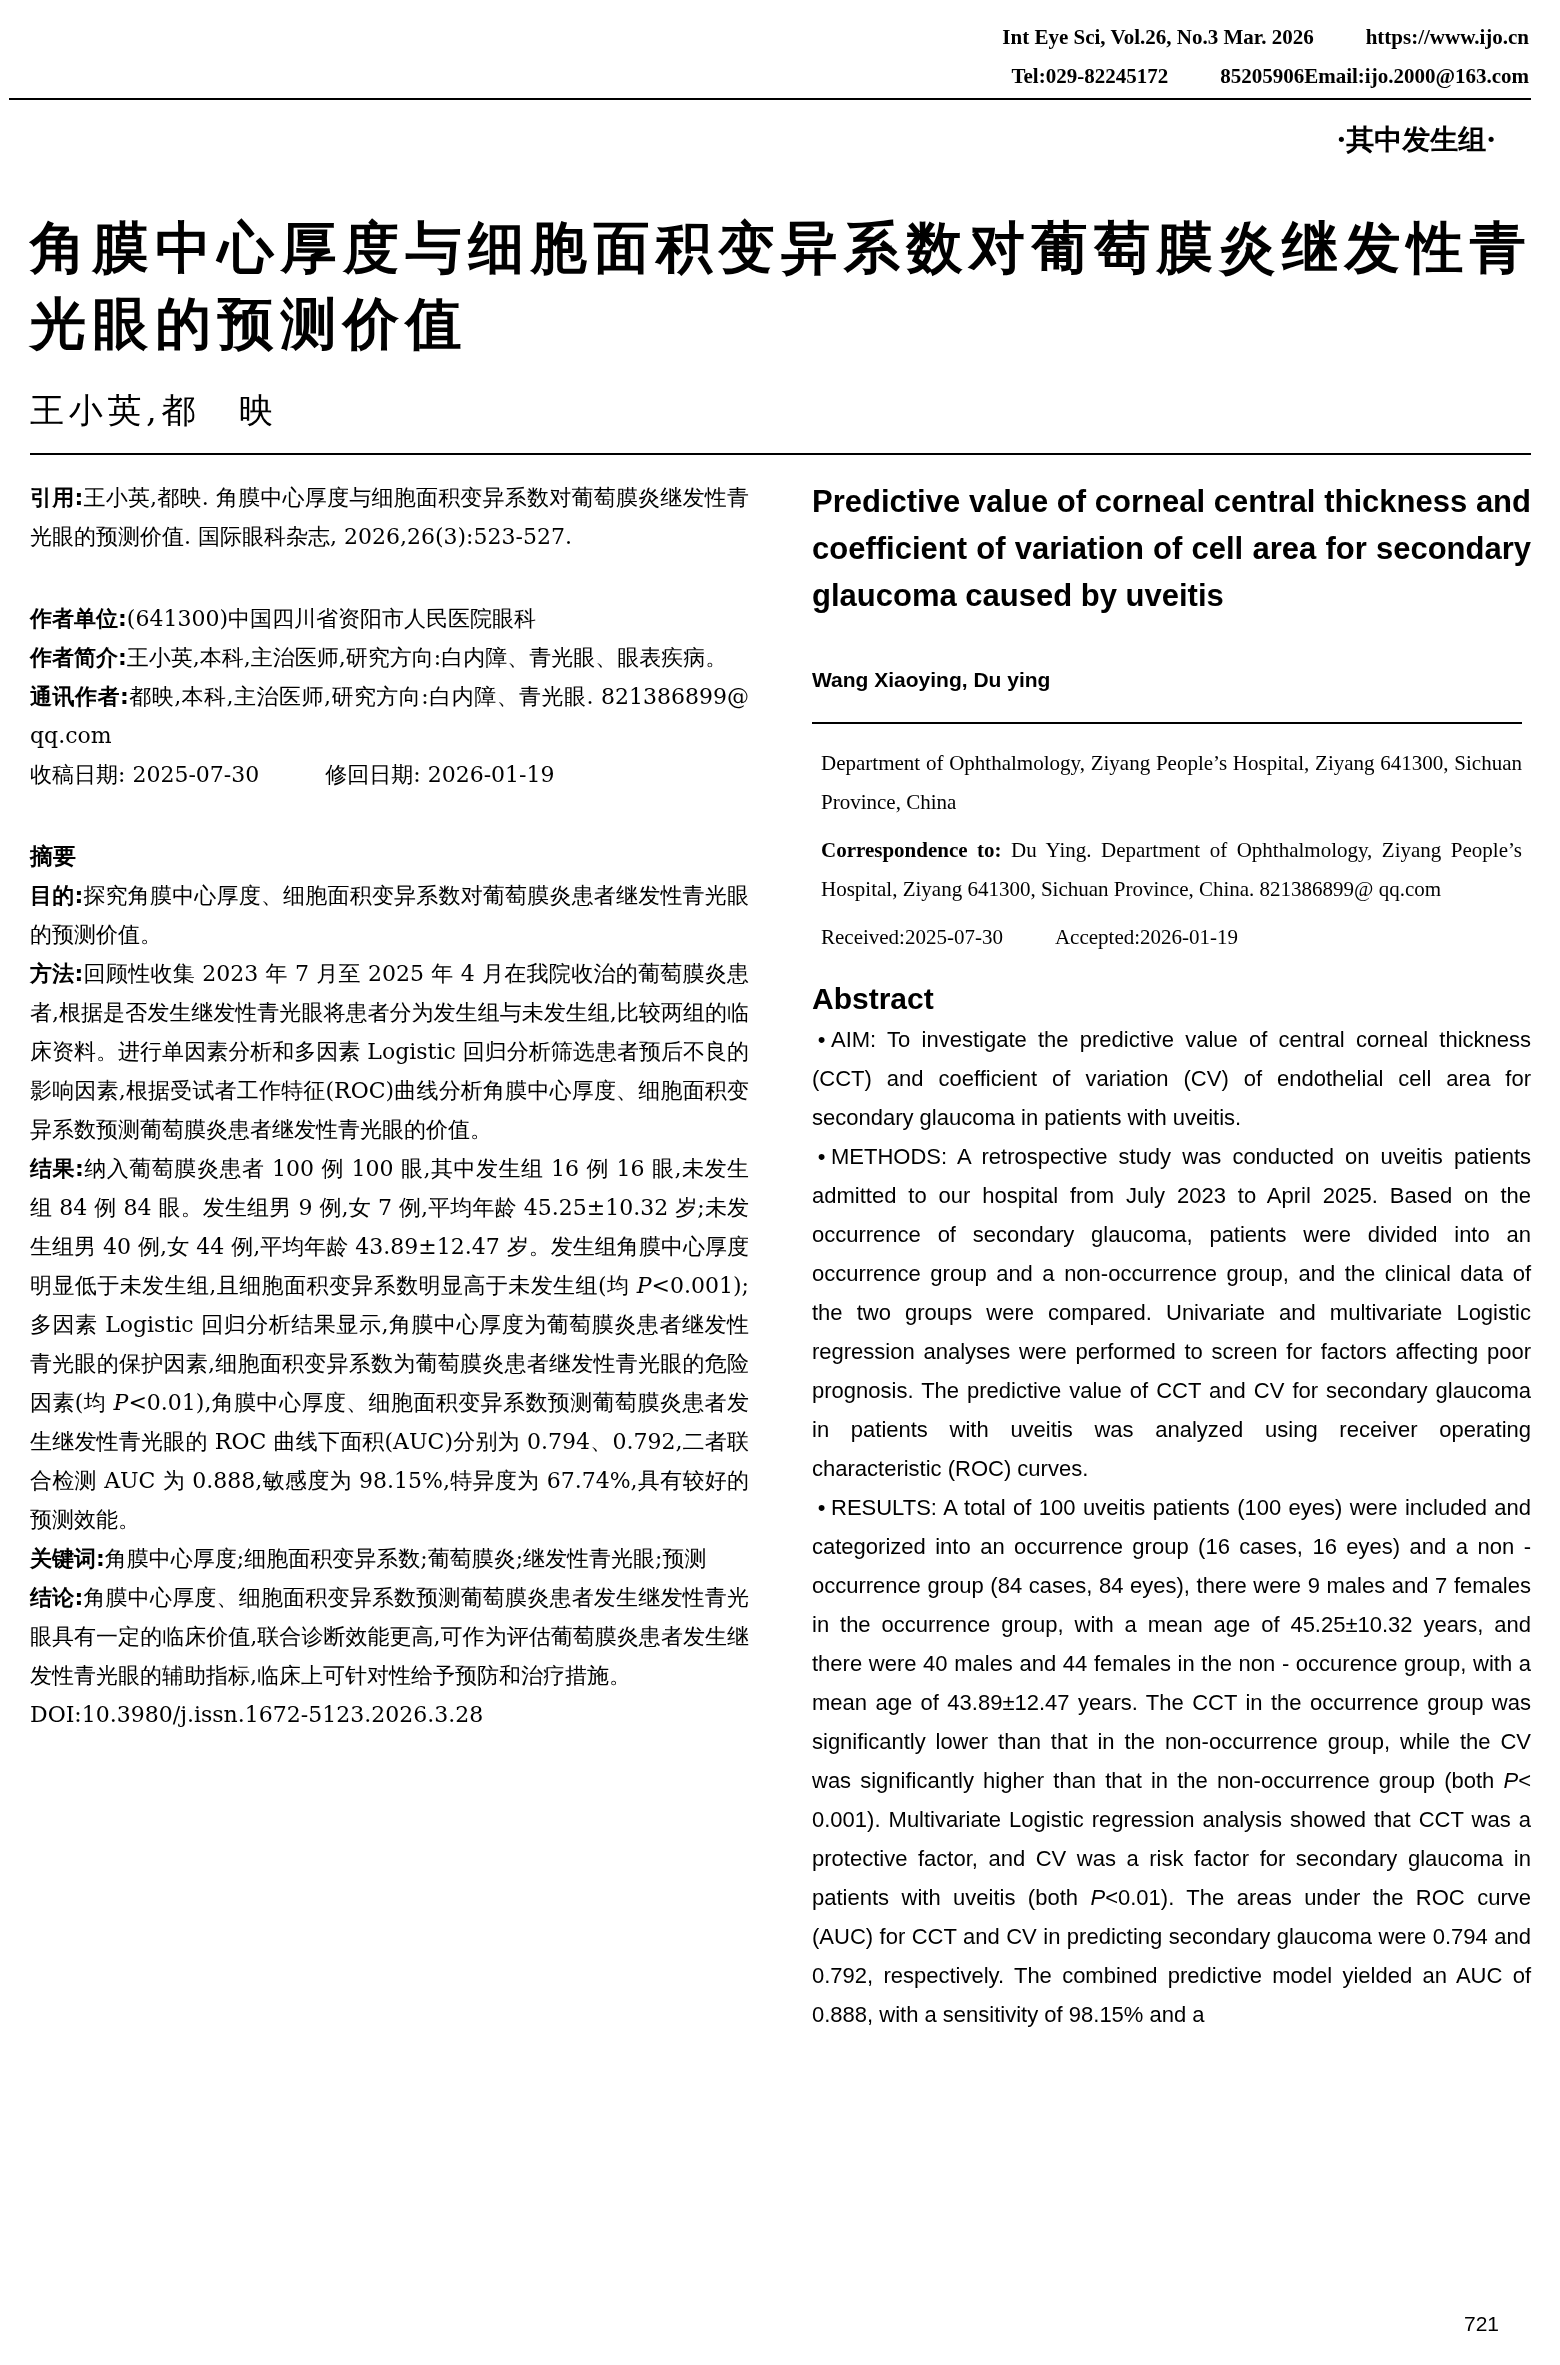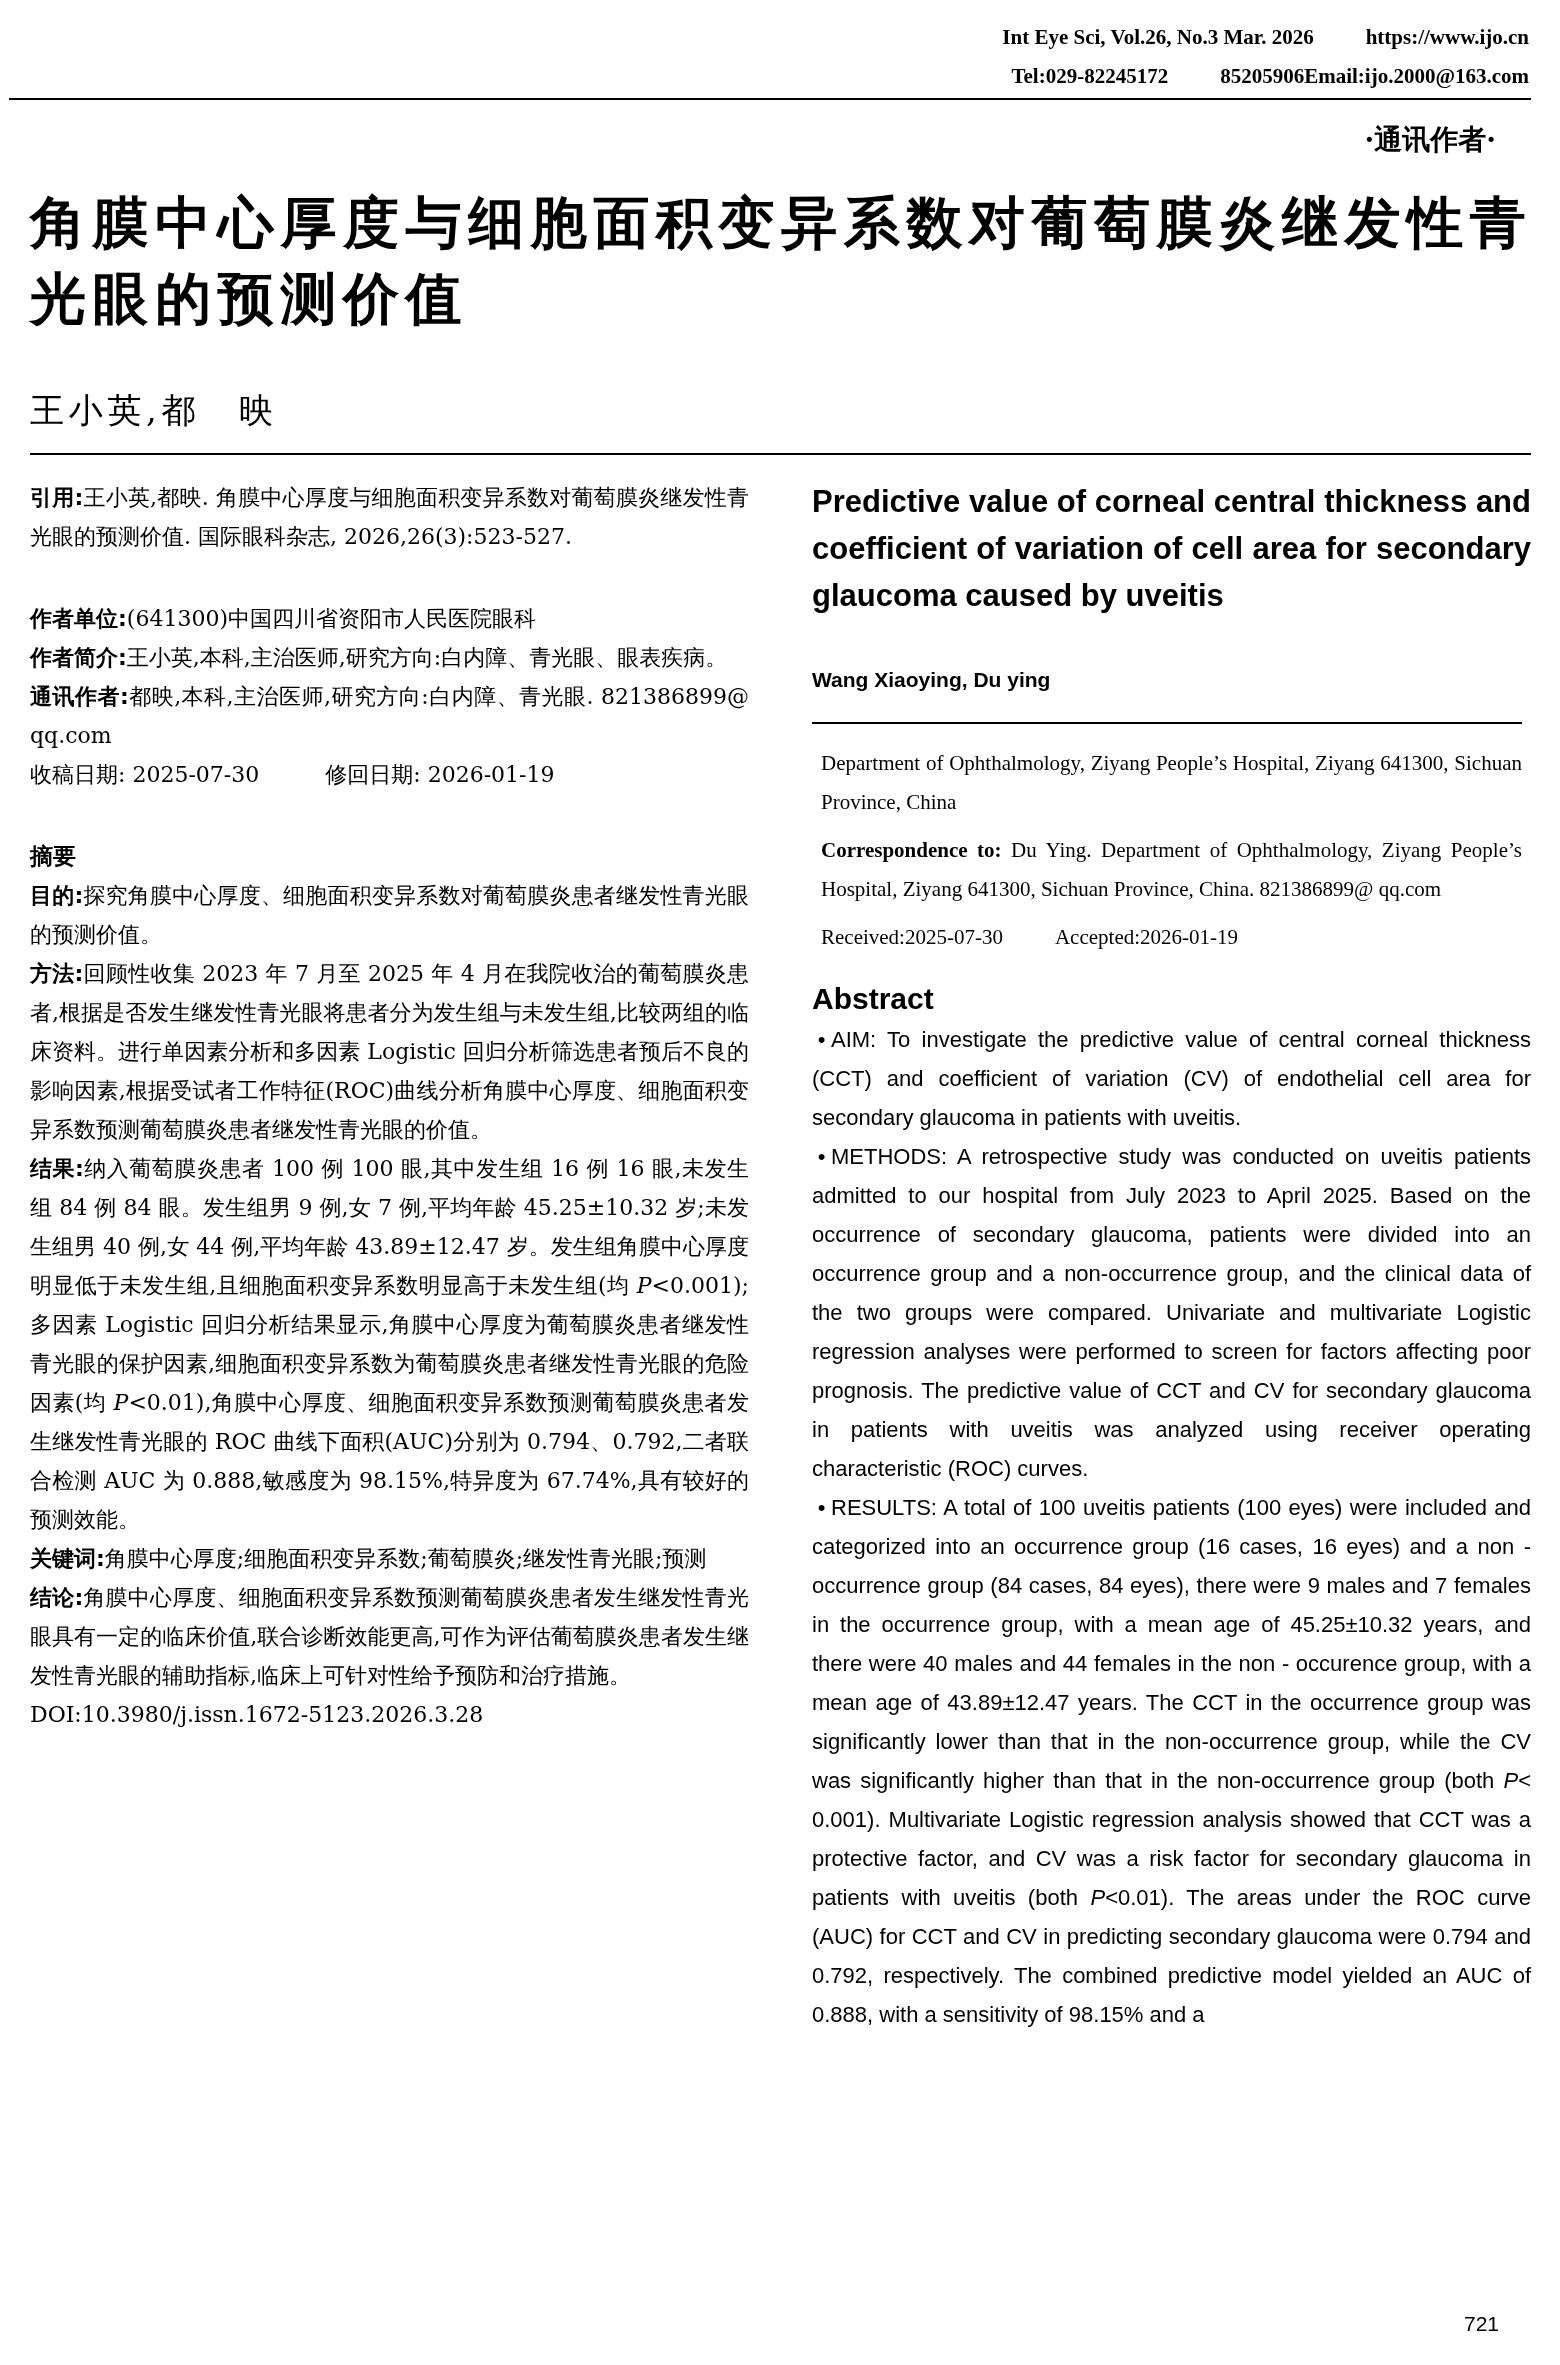--- a/index.html
+++ b/index.html
@@ -22,21 +22,21 @@
   #hdr2 .c1 { margin-right: 52px; }
   #hdr2 .c2 { }
   .hdr-rule { position: absolute; left: 9px; top: 98px; width: 1522px; height: 2.4px; background: #000; }
   .column-tag {
     position: absolute; right: 64px; top: 121px;
     font-family: "DejaVu Serif", serif; font-weight: bold; font-size: 28px; white-space: nowrap;
   }
 
   
   .cn-title {
-    position: absolute; left: 30px; top: 185px; width: 1505px;
+    position: absolute; left: 30px; top: 210px; width: 1505px;
     font-family: Liberation Serif, serif; font-weight: bold;
     font-size: 56px; line-height: 76px; letter-spacing: 6.6px;
   }
   .cn-authors {
     position: absolute; left: 30px; top: 388px;
     font-family: "DejaVu Serif", serif; font-size: 34px; letter-spacing: 4.7px; white-space: pre;
   }
   .title-rule { position: absolute; left: 30px; top: 453px; width: 1501px; height: 2.4px; background: #000; }
 
   
@@ -85,21 +85,21 @@
 </head>
 <body>
 
 <div id="hdr1" class="hdr-line">
   <span class="c1">Int Eye Sci, Vol.26, No.3 Mar. 2026</span><span>https://www.ijo.cn</span>
 </div>
 <div id="hdr2" class="hdr-line">
   <span class="c1">Tel:029-82245172</span><span class="c2">85205906</span><span>Email:ijo.2000@163.com</span>
 </div>
 <div class="hdr-rule"></div>
-<div class="column-tag">·通讯作者·</div>
+<div class="column-tag">·其中发生组·</div>
 
 <div class="cn-title">角膜中心厚度与细胞面积变异系数对葡萄膜炎继发性青光眼的预测价值</div>
 <div class="cn-authors">王小英,都　映</div>
 <div class="title-rule"></div>
 
 <div class="col-left">
   <p class="p"><span class="lbl">引用:</span><span>王小英,都映. 角膜中心厚度与细胞面积变异系数对葡萄膜炎继发性青光眼的预测价值. 国际眼科杂志, 2026,26(3):523-527.</span></p>
   <div class="gap-md"></div>
   <p class="p"><span class="lbl">作者单位:</span><span>(641300)中国四川省资阳市人民医院眼科</span></p>
   <p class="p"><span class="lbl">作者简介:</span><span>王小英,本科,主治医师,研究方向:白内障、青光眼、眼表疾病。</span></p>

